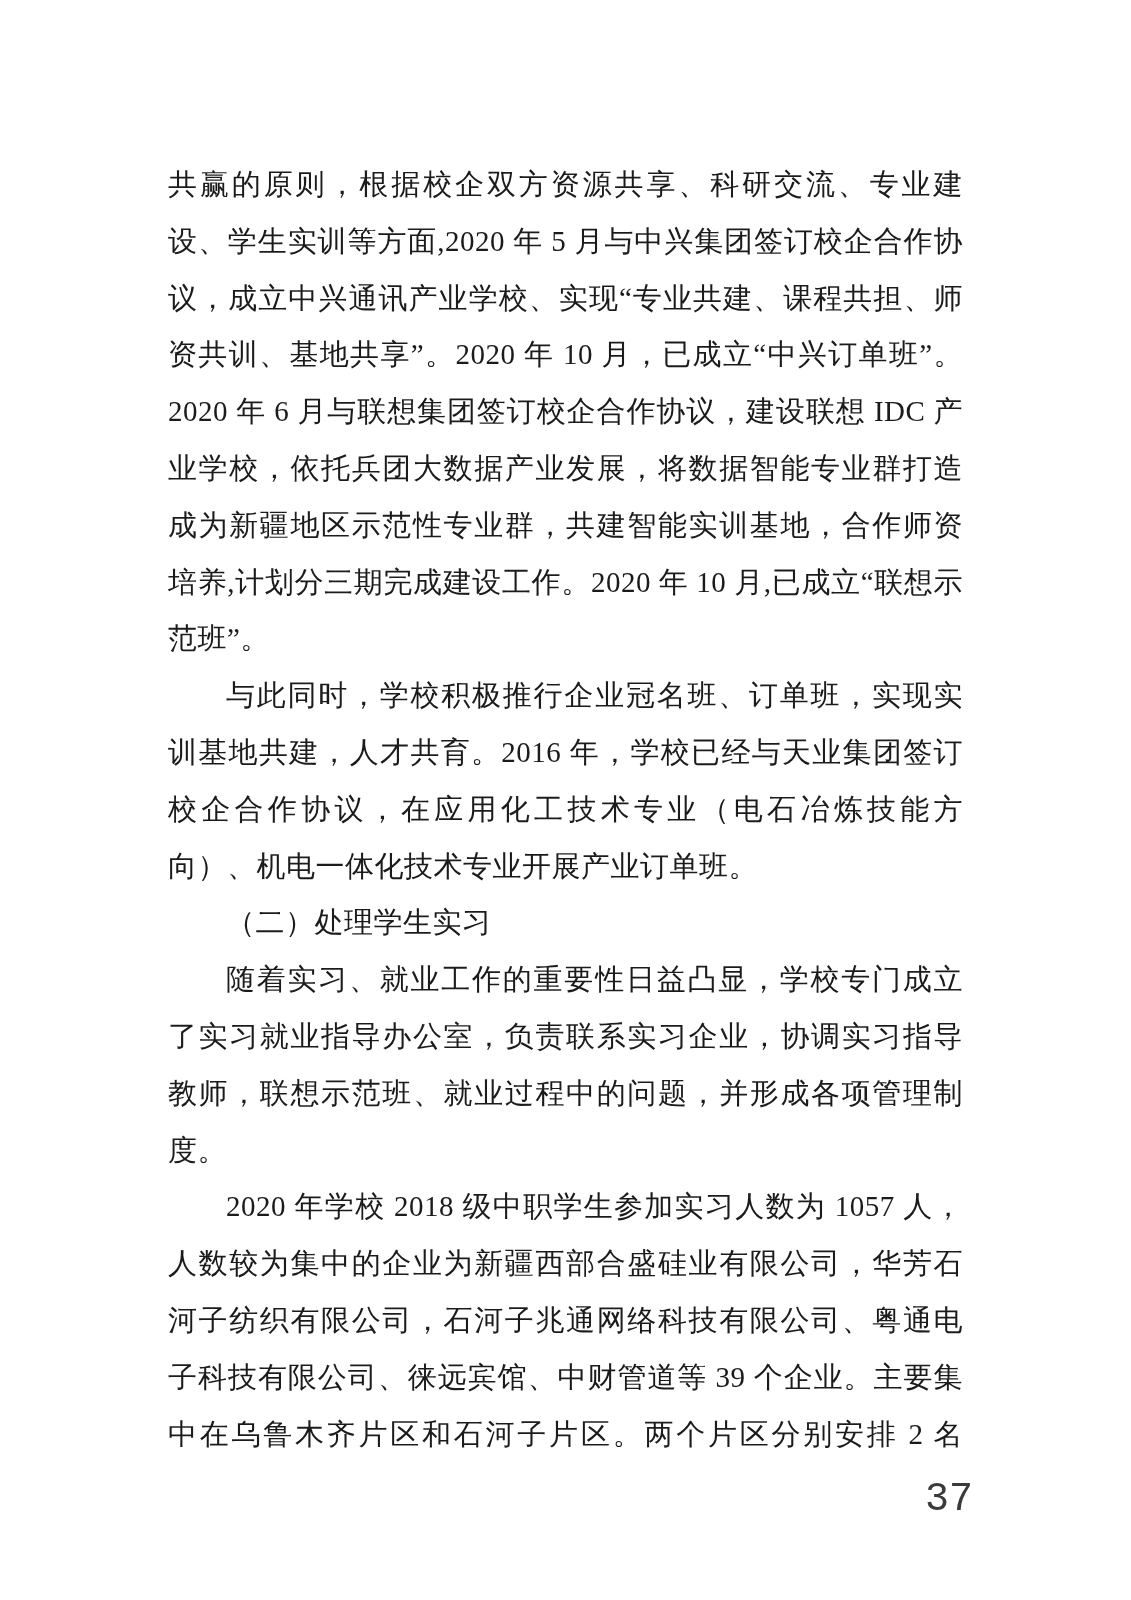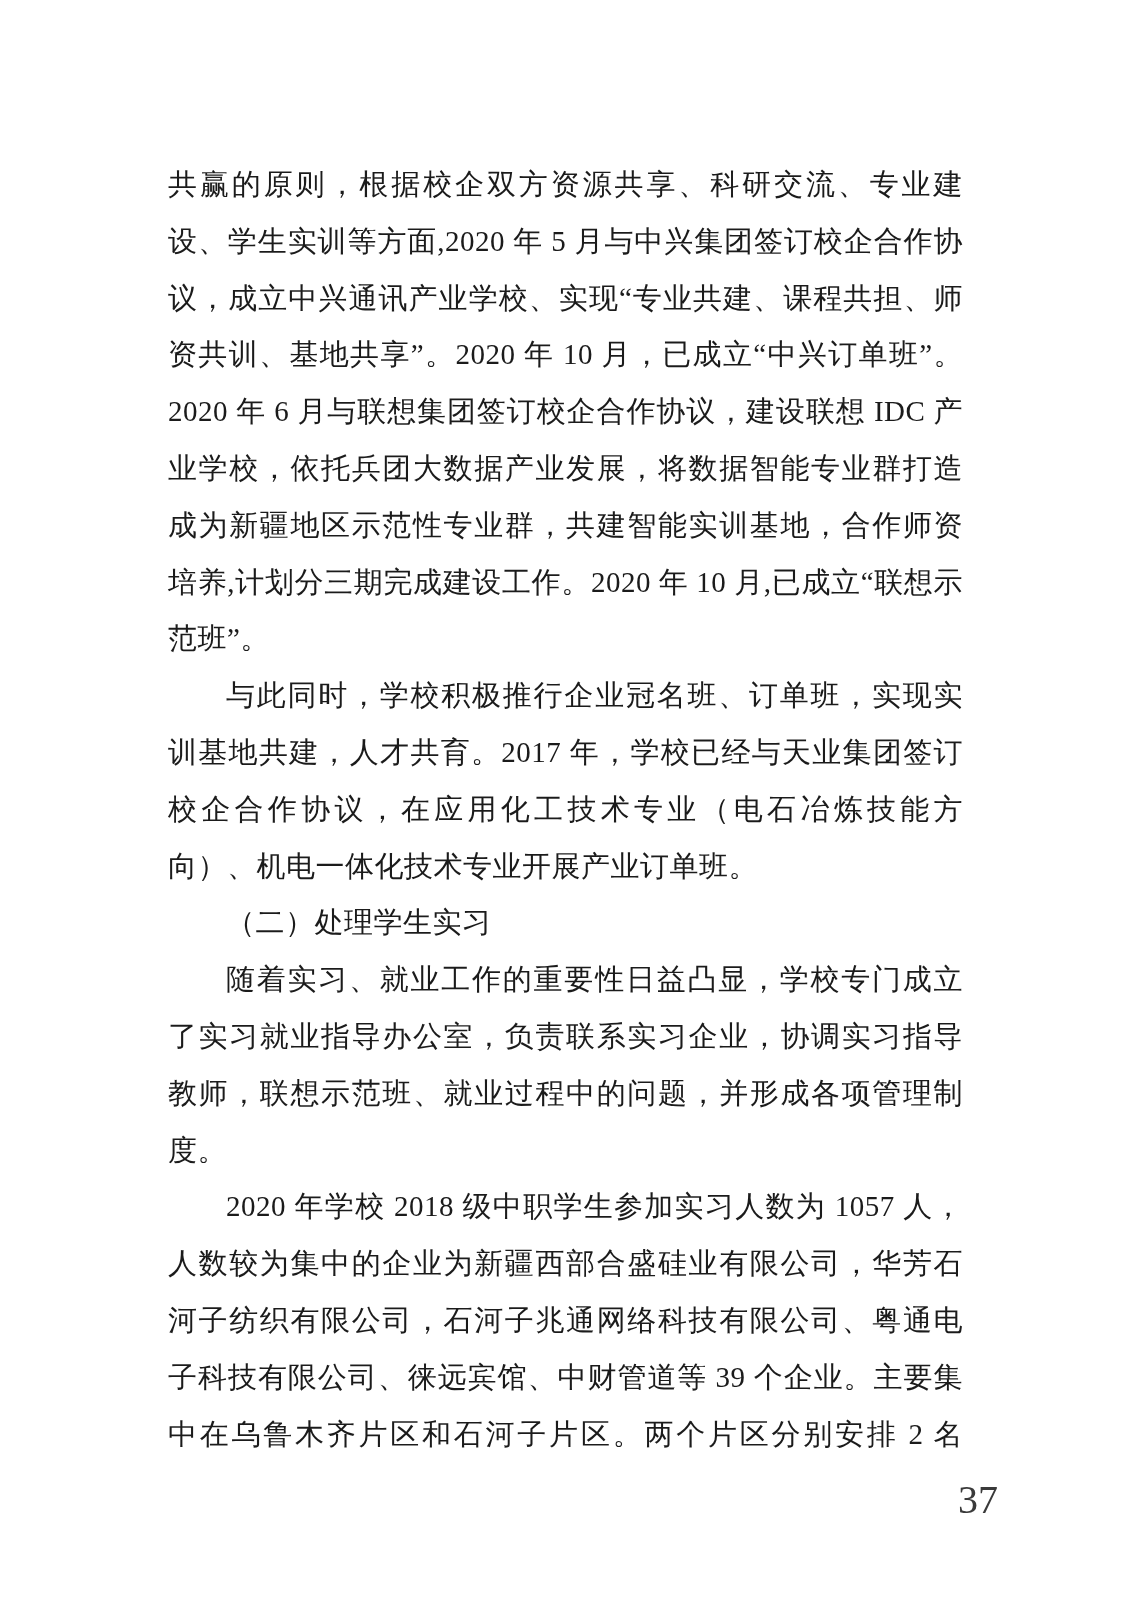--- a/index.html
+++ b/index.html
@@ -40,40 +40,40 @@
   }
   .para.continues {
     
     text-align-last: justify;
   }
   .heading {
     font-weight: normal;
   }
   .page-number {
     position: absolute;
-    left: 928px;
+    left: 899px;
     top: 1478px;
     width: 100px;
     text-align: center;
     font-size: 40px;
     line-height: 44px;
     color: #3a3a3a;
-    font-family: Liberation Serif, serif;
+    font-family: Liberation Mono, monospace;
   }
 </style>
 </head>
 <body>
 
 <div class="page">
 
   <div class="text-block">
 
     <p class="para">共赢的原则，根据校企双方资源共享、科研交流、专业建设、学生实训等方面,2020 年 5 月与中兴集团签订校企合作协议，成立中兴通讯产业学校、实现“专业共建、课程共担、师资共训、基地共享”。2020 年 10 月，已成立“中兴订单班”。2020 年 6 月与联想集团签订校企合作协议，建设联想 IDC 产业学校，依托兵团大数据产业发展，将数据智能专业群打造成为新疆地区示范性专业群，共建智能实训基地，合作师资培养,计划分三期完成建设工作。2020 年 10 月,已成立“联想示范班”。</p>
 
-    <p class="para indent">与此同时，学校积极推行企业冠名班、订单班，实现实训基地共建，人才共育。2017 年，学校已经与天业集团签订校企合作协议，在应用化工技术专业（电石冶炼技能方向）、机电一体化技术专业开展产业订单班。</p>
+    <p class="para indent">与此同时，学校积极推行企业冠名班、订单班，实现实训基地共建，人才共育。2016 年，学校已经与天业集团签订校企合作协议，在应用化工技术专业（电石冶炼技能方向）、机电一体化技术专业开展产业订单班。</p>
 
     <p class="para indent heading">（二）处理学生实习</p>
 
     <p class="para indent">随着实习、就业工作的重要性日益凸显，学校专门成立了实习就业指导办公室，负责联系实习企业，协调实习指导教师，联想示范班、就业过程中的问题，并形成各项管理制度。</p>
 
     <p class="para indent continues">2020 年学校 2018 级中职学生参加实习人数为 1057 人，人数较为集中的企业为新疆西部合盛硅业有限公司，华芳石河子纺织有限公司，石河子兆通网络科技有限公司、粤通电子科技有限公司、徕远宾馆、中财管道等 39 个企业。主要集中在乌鲁木齐片区和石河子片区。两个片区分别安排 2 名</p>
 
   </div>
 
   <div class="page-number">37</div>

